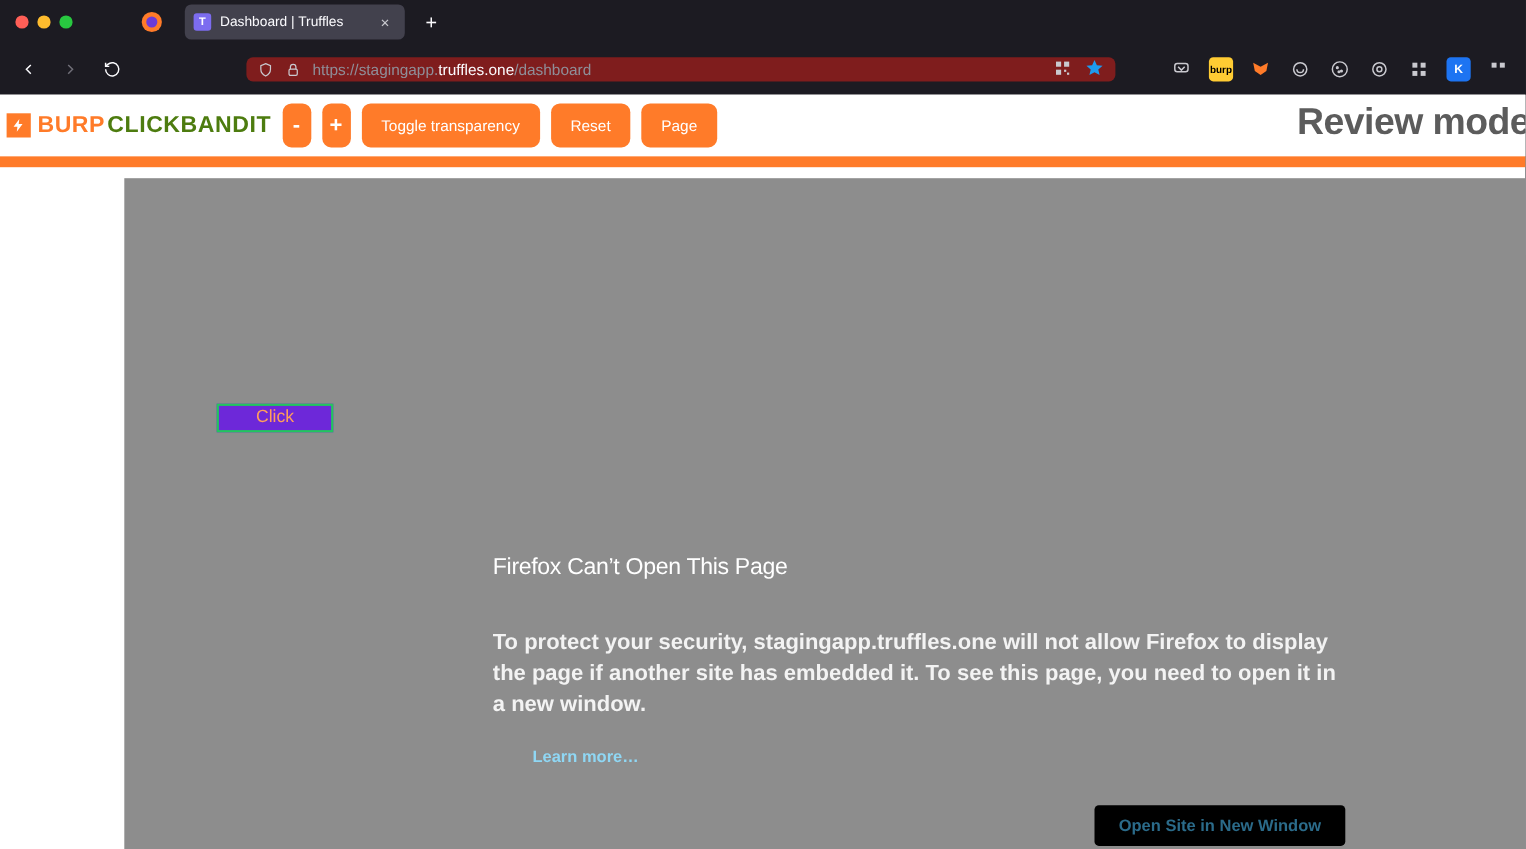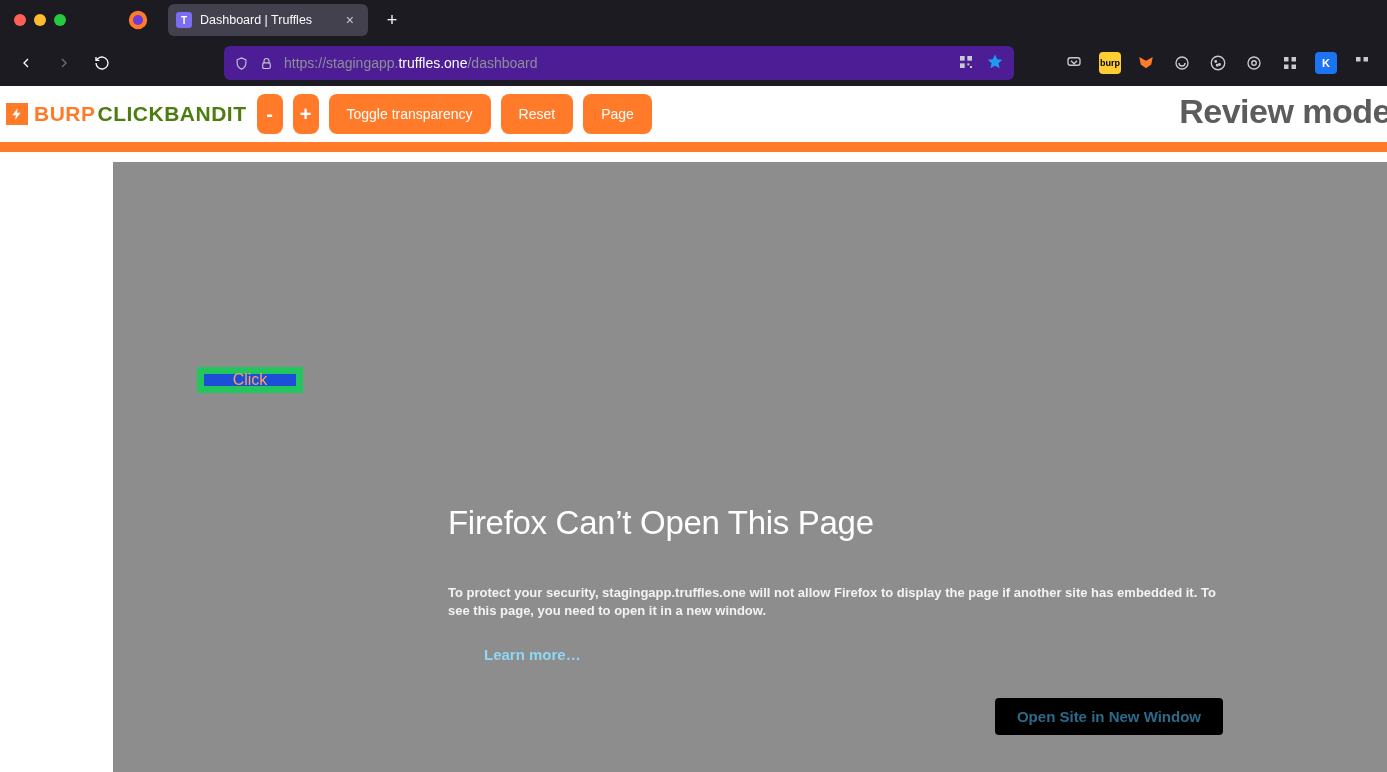--- a/index.html
+++ b/index.html
@@ -60,22 +60,22 @@
   .nav-btn {
     width:32px;height:32px;border-radius:4px;color:#fbfbfe;
     display:flex;align-items:center;justify-content:center;
   }
   .nav-btn.disabled { color:#6f6e77; }
   .nav-btn svg { width:16px;height:16px; }
 
   .urlbar {
     flex: 0 0 790px;
     margin-left: 100px;
-    height: 34px;
-    background: #4c1d95;
+    height: 22px;
+    background: #7f1d1d;
     border-radius: 6px;
     display:flex;
     align-items:center;
     padding: 0 10px;
     gap:10px;
     color:#c9c9cf;
     font-size:14px;
   }
   .urlbar .lock, .urlbar .shield { display:flex;align-items:center;justify-content:center; }
   .urlbar .lock svg, .urlbar .shield svg { width:15px;height:15px; }
@@ -148,40 +148,40 @@
   .stage-inner{
     position:absolute;
     left:113px; top:10px;
     right:0; bottom:0;
     background:#8d8d8d;
   }
   .click-box{
     position:absolute;
     left:197px; top:281px;
     width:106px; height:26px;
-    background:#1d4ed8;
+    background:#6d28d9;
     color:#ff9e5b;
     display:flex;align-items:center;justify-content:center;
     font-size:16px;font-weight:500;
-    border:7px solid #22c55e;
+    border:2px solid #22c55e;
     cursor:pointer;
   }
 
   
   .blocked{
     position:absolute;
     left:448px; top:418px;
     width:775px;
     color:#fff;
   }
   .blocked h1{
-    font-size:33px;font-weight:400;letter-spacing:-0.3px;margin-bottom:42px;
+    font-size:21px;font-weight:400;letter-spacing:-0.3px;margin-bottom:42px;
   }
   .blocked p{
-    font-size:13px;font-weight:600;color:#f3f3f3;line-height:1.4;margin-bottom:26px;
+    font-size:20px;font-weight:600;color:#f3f3f3;line-height:1.4;margin-bottom:26px;
   }
   .blocked a.learn{
     color:#8fd7f4;font-size:15px;font-weight:600;text-decoration:none;cursor:pointer;margin-left:36px;
   }
   .blocked .open-btn{
     float:right;margin-top:52px;
     background:#000000;color:#2b6b8a;
     border:none;border-radius:4px;
     padding:10px 22px;font-size:15px;font-weight:700;cursor:pointer;
   }

